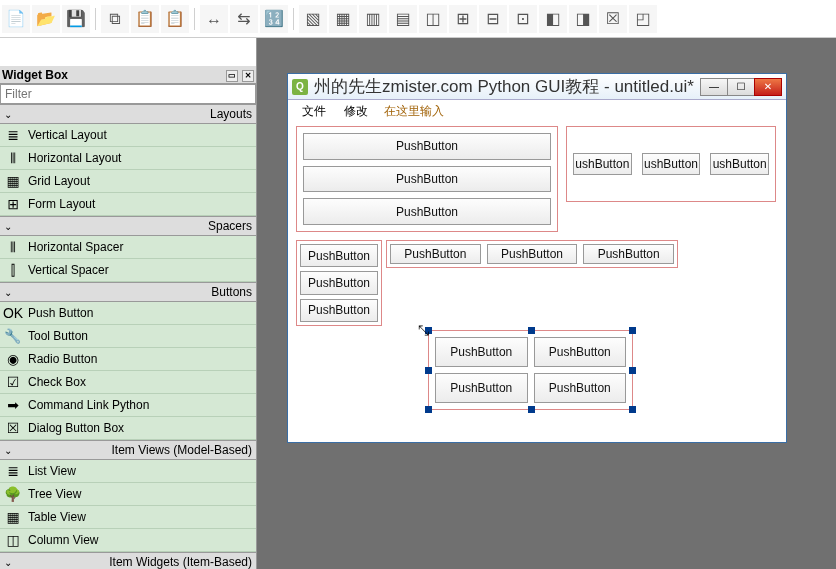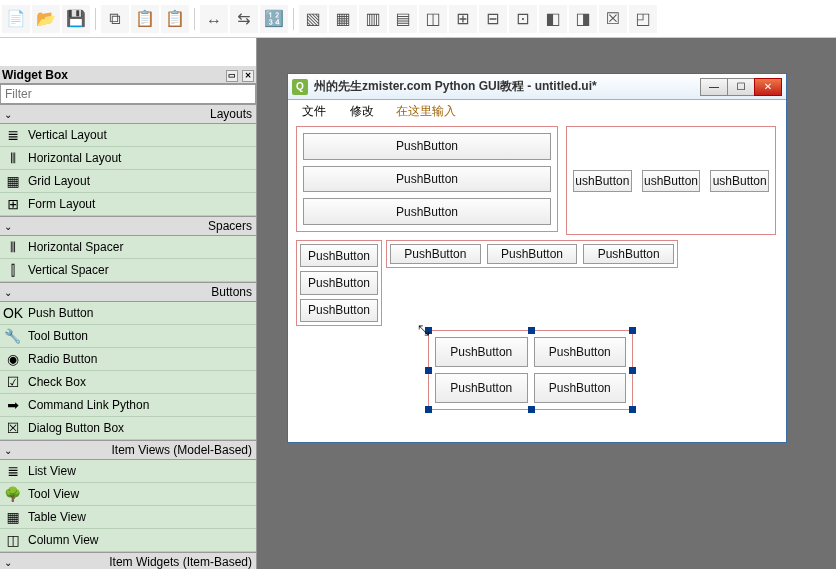--- a/index.html
+++ b/index.html
@@ -25,25 +25,25 @@
 .wb-item { height: 23px; display: flex; align-items: center; padding: 0 4px; background: #d5e8d4; border-bottom: 1px solid #b8d0b8; gap: 6px; cursor: grab; }
 .wb-item .icon { width: 18px; height: 18px; display: flex; align-items: center; justify-content: center; font-size: 14px; }
 
 
 .design-area { flex: 1; background: #707070; position: relative; overflow: hidden; }
 
 
 .form-window { position: absolute; left: 30px; top: 35px; width: 500px; height: 370px; border: 1px solid #3a6ea5; background: #fff; }
 .fw-titlebar { height: 26px; background: linear-gradient(#fff,#e6f0f9); border-bottom: 1px solid #aac; display: flex; align-items: center; padding: 0 4px; gap: 6px; }
 .fw-icon { width: 16px; height: 16px; background: #7cb342; border-radius: 2px; display: flex; align-items: center; justify-content: center; color: #fff; font-size: 10px; font-weight: bold; }
-.fw-title { flex: 1; font-size: 12px; color: #333; font-weight: bold; }
+.fw-title { flex: 1; font-size: 17px; color: #333; }
 .fw-winbtns { display: flex; height: 18px; }
 .fw-wb { width: 28px; height: 18px; border: 1px solid #888; background: linear-gradient(#f6f6f6,#dcdcdc); font-size: 10px; display: flex; align-items: center; justify-content: center; cursor: pointer; margin-left: -1px; }
 .fw-wb.close { background: linear-gradient(#e74,#c41e1a); color: #fff; border-color: #a00; }
-.fw-menubar { height: 22px; display: flex; align-items: center; gap: 8px; padding: 0 6px; }
+.fw-menubar { height: 22px; display: flex; align-items: center; gap: 2px; padding: 0 6px; }
 .fw-menuitem { padding: 2px 8px; font-size: 12px; color: #000; cursor: pointer; }
 .fw-menuinput { padding: 2px 6px; color: #a16207; font-size: 12px; }
 
 .fw-body { position: relative; flex: 1; height: calc(100% - 48px); background-image: radial-gradient(#bbb 0.5px, transparent 0.5px); background-size: 10px 10px; }
 
 .layout-box { position: absolute; border: 1px solid #d88; }
 .widget-btn { display: flex; align-items: center; justify-content: center; background: linear-gradient(#fdfdfd,#ececec); border: 1px solid #999; font-size: 12px; color: #111; padding: 3px 4px; }
 
 .sel-handle { position: absolute; width: 7px; height: 7px; background: #003a8c; }
 
@@ -153,21 +153,21 @@
         <div class="wb-cat">
           <span class="chev">⌄</span>
           <span class="label">Item Views (Model-Based)</span>
         </div>
         <div class="wb-item">
           <span class="icon">≣</span>
           <span>List View</span>
         </div>
         <div class="wb-item">
           <span class="icon">🌳</span>
-          <span>Tool View</span>
+          <span>Tree View</span>
         </div>
         <div class="wb-item">
           <span class="icon">▦</span>
           <span>Table View</span>
         </div>
         <div class="wb-item">
           <span class="icon">◫</span>
           <span>Column View</span>
         </div>
         <div class="wb-cat">
@@ -194,21 +194,21 @@
         <div class="fw-menuinput">在这里输入</div>
       </div>
       <div class="fw-body">
 
         <div class="layout-box" style="left:8px;top:4px;width:262px;height:106px;display:flex;flex-direction:column;gap:6px;padding:6px;">
           <div class="widget-btn" style="flex:1">PushButton</div>
           <div class="widget-btn" style="flex:1">PushButton</div>
           <div class="widget-btn" style="flex:1">PushButton</div>
         </div>
 
-        <div class="layout-box" style="left:278px;top:4px;width:210px;height:109px;display:flex;align-items:center;justify-content:center;gap:10px;padding:6px;">
+        <div class="layout-box" style="left:278px;top:4px;width:210px;height:76px;display:flex;align-items:center;justify-content:center;gap:10px;padding:6px;">
           <div class="widget-btn" style="width:60px;overflow:hidden">ushButton</div>
           <div class="widget-btn" style="width:60px;overflow:hidden">ushButton</div>
           <div class="widget-btn" style="width:60px;overflow:hidden">ushButton</div>
         </div>
 
         <div class="layout-box" style="left:98px;top:118px;width:292px;height:28px;display:flex;gap:6px;padding:3px;">
           <div class="widget-btn" style="flex:1">PushButton</div>
           <div class="widget-btn" style="flex:1">PushButton</div>
           <div class="widget-btn" style="flex:1">PushButton</div>
         </div>

